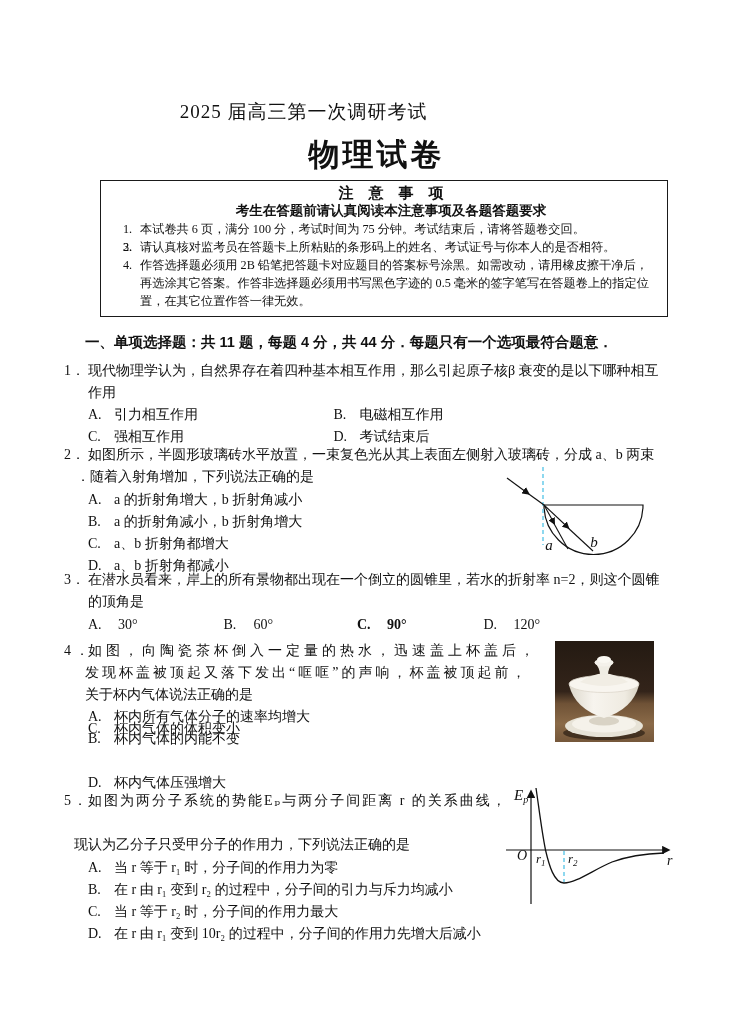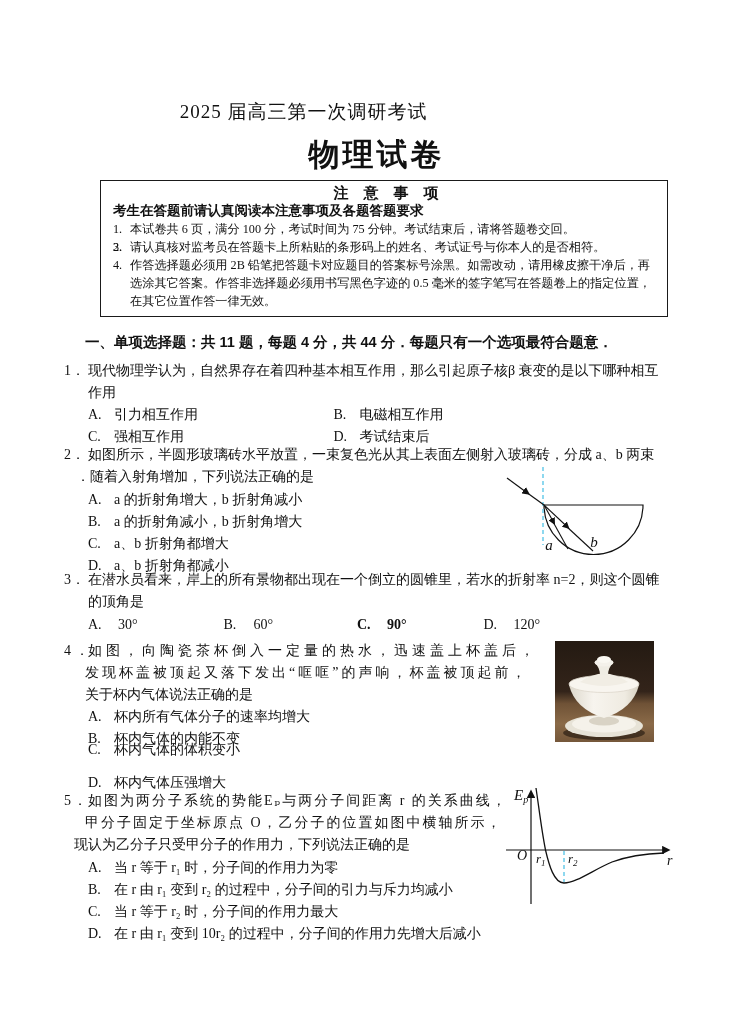--- a/index.html
+++ b/index.html
@@ -5,25 +5,25 @@
   html,body{margin:0;padding:0;background:#ffffff;}
   .page{position:relative;width:737px;height:1020px;background:#fff;overflow:hidden;
         font-family:"Liberation Serif","DejaVu Serif",serif;color:#111;font-size:14px;}
   .abs{position:absolute;}
   .exam-title{position:absolute;top:99px;left:0;width:607px;text-align:center;
               font-size:19px;letter-spacing:1px;}
   .paper-title{position:absolute;top:134px;left:8px;width:737px;text-align:center;
                font-size:31px;font-weight:900;letter-spacing:3px;
                font-family:"Liberation Sans","DejaVu Sans",sans-serif;}
   .notice{position:absolute;left:100px;top:180px;width:568px;box-sizing:border-box;
-          border:1.5px solid #1a1a1a;padding:2px 8px 6px 12px;}
+          border:1.5px solid #1a1a1a;padding:2px 8px 6px 22px;}
   .notice-title{text-align:center;font-weight:bold;font-size:15px;
                 font-family:"Liberation Sans","DejaVu Sans",sans-serif;line-height:19px;}
   .notice-sub{font-weight:bold;font-size:13.5px;line-height:18px;
-              font-family:"Liberation Sans","DejaVu Sans",sans-serif;}
+              font-family:"Liberation Sans","DejaVu Sans",sans-serif;text-align:center;}
   .notice-item{position:relative;padding-left:17px;font-size:12.2px;line-height:18px;}
   .notice-item .num{position:absolute;left:0;top:0;}
   .section-heading{position:absolute;left:85px;top:333px;font-size:14.5px;font-weight:bold;
                    font-family:"Liberation Sans","DejaVu Sans",sans-serif;white-space:nowrap;}
   .l{position:absolute;left:88px;height:22px;line-height:22px;white-space:nowrap;}
   .lnum{left:64px;}
   .qn{display:inline-block;width:24px;}
   .ol{display:inline-block;width:26px;}
   .cell2{display:inline-block;width:242px;}
   .w132{display:inline-block;width:132px;}
@@ -97,21 +97,21 @@
     <span class="w130"><span class="ol3">B.</span><span>60°</span></span>
     <span class="w123"><span class="ol3">C.</span><span>90°</span></span>
     <span><span class="ol3">D.</span><span>120°</span></span>
   </div>
 
   <div class="l lnum just4" style="top:640px"><span class="qn">4．</span><span>如图，向陶瓷茶杯倒入一定量的热水，迅速盖上杯盖后，</span></div>
   <div class="l just3" style="top:662px;left:85px">发现杯盖被顶起又落下发出“哐哐”的声响，杯盖被顶起前，</div>
   <div class="l" style="top:684px;left:85px">关于杯内气体说法正确的是</div>
   <div class="l" style="top:706px"><span class="ol">A.</span><span>杯内所有气体分子的速率均增大</span></div>
   <div class="l" style="top:728px"><span class="ol">B.</span><span>杯内气体的内能不变</span></div>
-  <div class="l" style="top:739px"><span class="ol">C.</span><span>杯内气体的体积变小</span></div>
+  <div class="l" style="top:718px"><span class="ol">C.</span><span>杯内气体的体积变小</span></div>
   <div class="l" style="top:772px"><span class="ol">D.</span><span>杯内气体压强增大</span></div>
 
   <svg class="abs" style="left:555px;top:641px" width="99" height="101" viewBox="0 0 99 101">
     <defs>
       <linearGradient id="bg4" x1="0" y1="0" x2="0" y2="1">
         <stop offset="0" stop-color="#241a12"></stop>
         <stop offset="0.5" stop-color="#33241a"></stop>
         <stop offset="0.62" stop-color="#6f5236"></stop>
         <stop offset="0.82" stop-color="#8a6a48"></stop>
         <stop offset="1" stop-color="#75573a"></stop>
@@ -130,21 +130,20 @@
     <ellipse cx="49" cy="80" rx="15" ry="4.5" fill="#d9d3c5"></ellipse>
     <path d="M14,44 Q20,68 49,77 Q78,68 84,44 Z" fill="url(#cup4)"></path>
     <ellipse cx="49" cy="43" rx="35" ry="8.5" fill="#f8f5ef" stroke="#ddd7cb" stroke-width="0.8"></ellipse>
     <path d="M25,41 Q49,24 73,41 Q49,49 25,41 Z" fill="#f1ede4"></path>
     <path d="M45,34 C45,29 43,25 40,22 L58,22 C55,25 53,29 53,34 Z" fill="#efece3"></path>
     <ellipse cx="49" cy="21.5" rx="9.5" ry="4" fill="#f4f1ea"></ellipse>
     <ellipse cx="49" cy="18.5" rx="7" ry="3.5" fill="#faf8f2"></ellipse>
   </svg>
 
   <div class="l lnum just2" style="top:790px"><span class="qn">5．</span><span>如图为两分子系统的势能Eₚ与两分子间距离 r 的关系曲线，</span></div>
-  <div class="l just2" style="top:812px;left:85px">甲分子固定于坐标原点 O，乙分子的位置如图中横轴所示，</div>
   <div class="l" style="top:834px;left:74px">现认为乙分子只受甲分子的作用力，下列说法正确的是</div>
   <div class="l" style="top:857px"><span class="ol">A.</span><span>当 r 等于 r₁ 时，分子间的作用力为零</span></div>
   <div class="l" style="top:879px"><span class="ol">B.</span><span>在 r 由 r₁ 变到 r₂ 的过程中，分子间的引力与斥力均减小</span></div>
   <div class="l" style="top:901px"><span class="ol">C.</span><span>当 r 等于 r₂ 时，分子间的作用力最大</span></div>
   <div class="l" style="top:923px"><span class="ol">D.</span><span>在 r 由 r₁ 变到 10r₂ 的过程中，分子间的作用力先增大后减小</span></div>
 
   <svg class="abs" style="left:500px;top:780px" width="186" height="128" viewBox="0 0 186 128">
     <defs>
       <marker id="ar5" viewBox="0 0 10 10" refX="7" refY="5" markerWidth="7" markerHeight="7" orient="auto">
         <path d="M0,0L10,5L0,10Z" fill="#111"></path>

